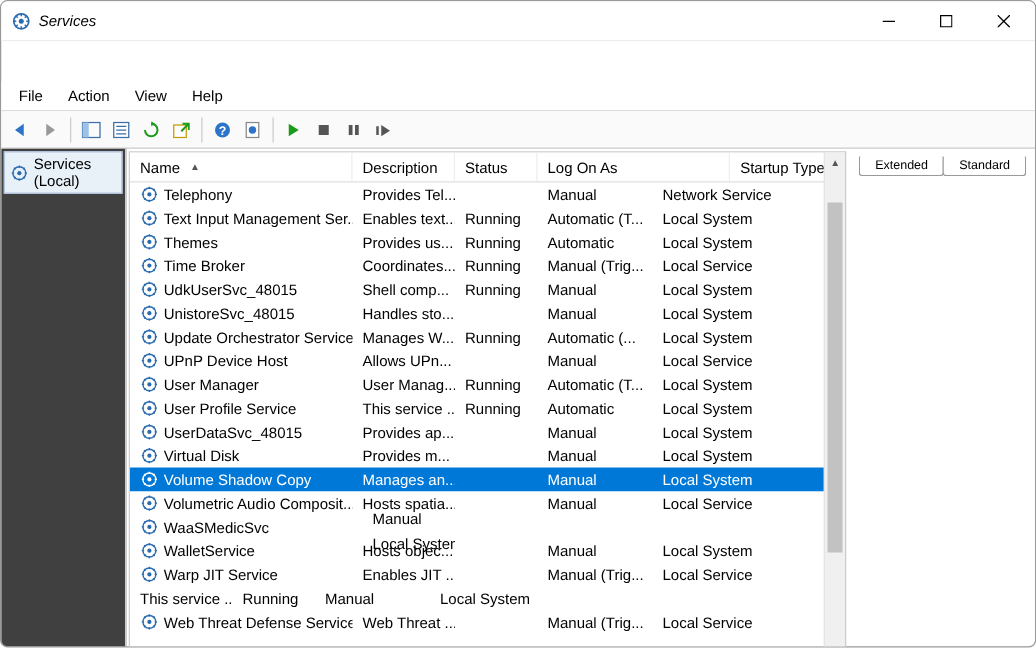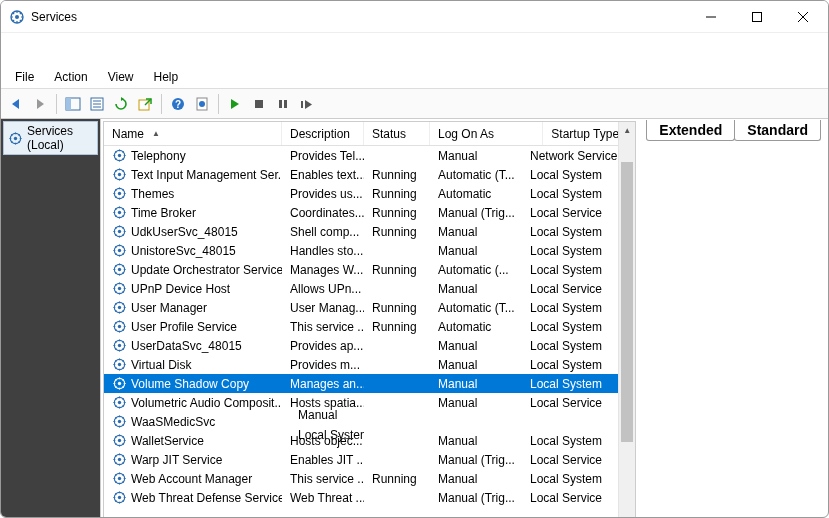--- a/index.html
+++ b/index.html
@@ -1,17 +1,17 @@
 <!DOCTYPE html>
 <html><head>
 <meta charset="utf-8">
 <style>
   * { box-sizing: border-box; margin: 0; padding: 0; }
   body { font-family: "Segoe UI", Tahoma, sans-serif; font-size: 12px; background: #fff; width: 829px; height: 518px; overflow: hidden; border: 1px solid #999; border-radius: 6px; }
-  .titlebar { height: 32px; display: flex; align-items: center; padding: 0 2px 0 8px; background: #fff; border-bottom: 1px solid #eee; }
+  .titlebar { height: 32px; display: flex; align-items: center; padding: 0 2px 0 8px; background: #fff; border-bottom: 1px solid #eee; font-style: italic; }
   .title-icon { width: 16px; height: 16px; margin-right: 6px; }
   .title-text { flex: 1; font-size: 12px; color: #000; }
   .win-btn { width: 46px; height: 30px; display: flex; align-items: center; justify-content: center; }
   .menubar { display: flex; height: 24px; align-items: center; padding: 0 4px; border-bottom: 1px solid #ddd; background: #fff; margin-top: 32px; }
   .menu-item { padding: 2px 10px; cursor: default; }
   .toolbar { display: flex; align-items: center; height: 30px; padding: 2px 4px; border-bottom: 1px solid #ccc; background: #fafafa; gap: 2px; }
   .toolbar .tb-sep { width:1px; height:20px; background:#ccc; margin: 0 3px;}
   .tb-btn { width:22px; height:22px; display:flex; align-items:center; justify-content:center; border:1px solid transparent; }
   .content { display:flex; height: calc(100% - 32px - 24px - 30px); }
   .left-pane { width:100px; border-right:1px solid #ccc; background:#404040; padding:2px; }
@@ -20,21 +20,21 @@
   .list-container { flex:1; overflow:hidden; border:1px solid #ccc; margin:2px 2px 0 2px; background:#fff; position:relative; }
   .list-header { display:flex; height:24px; border-bottom:1px solid #e0e0e0; background:#fff; font-size:12px; position:sticky; top:0;}
   .col { padding:3px 8px; border-right:1px solid #eee; display:flex; align-items:center; gap:4px; overflow:hidden; white-space:nowrap; text-overflow:ellipsis;}
   .col-name{width:178px;} .col-desc{width:82px;} .col-status{width:66px;} .col-startup{width:92px;} .col-logon{flex:1;}
   .rows { overflow-y:auto; height: calc(100% - 24px);}
   .row { display:flex; height:19px; align-items:center; font-size:12px; cursor:default;}
   .row.selected { background:#0078d7; color:#fff;}
   .row .col{border-right:none;}
   .gearicon{width:15px;height:15px;flex-shrink:0;}
   .tabs-bar { height:22px; display:flex; align-items:flex-end; padding:0 6px; border-top:0; margin:0 2px 2px 2px;}
-  .tab { padding:2px 12px; font-size:14px; border:1px solid #999; border-top:none; background:#fff; margin-right:-1px; cursor:default; border-radius:0 0 3px 3px;font-weight:bold;}
+  .tab { padding:2px 12px; font-size:10px; border:1px solid #999; border-top:none; background:#fff; margin-right:-1px; cursor:default; border-radius:0 0 3px 3px;}
   .tab.active { background:#fff; border-top:none; }
   .sort-arrow {font-size:8px;color:#555;margin-left:4px;}
   svg { display:block; }
   .scrollbar-space{position:absolute;right:0;top:0;bottom:0;width:17px;background:#f0f0f0;border-left:1px solid #e4e4e4;}
   .scroll-thumb{position:absolute;left:2px;right:2px;top:40px;height:280px;background:#c2c2c2;border-radius:0;}
   .scroll-btn{position:absolute;left:0;right:0;height:17px;display:flex;align-items:center;justify-content:center;font-size:8px;color:#555;}
   .scroll-btn.up{top:0;} .scroll-btn.down{bottom:0;}
 </style>
 </head>
 <body>
@@ -445,30 +445,20 @@
                 </svg>
               </span>
               <span>Warp JIT Service</span>
             </div>
             <div class="col col-desc">Enables JIT ...</div>
             <div class="col col-status"></div>
             <div class="col col-startup">Manual (Trig...</div>
             <div class="col col-logon">Local Service</div>
           </div>
           <div class="row">
-            <div class="col col-name">
-              <span class="gearicon">
-                <svg viewBox="0 0 16 16">
-                  <circle cx="8" cy="8" r="5.5" fill="none" stroke="#2b6cb0" stroke-width="1.2"></circle>
-                  <circle cx="8" cy="8" r="1.8" fill="#2b6cb0"></circle>
-                  <path d="M8 1.5v2M8 12.5v2M1.5 8h2M12.5 8h2M3.5 3.5l1.3 1.3M11.2 11.2l1.3 1.3M3.5 12.5l1.3-1.3M11.2 4.8l1.3-1.3" stroke="#2b6cb0" stroke-width="1.2"></path>
-                </svg>
-              </span>
-              <span>Web Account Manager</span>
-            </div>
             <div class="col col-desc">This service ...</div>
             <div class="col col-status">Running</div>
             <div class="col col-startup">Manual</div>
             <div class="col col-logon">Local System</div>
           </div>
           <div class="row">
             <div class="col col-name">
               <span class="gearicon">
                 <svg viewBox="0 0 16 16">
                   <circle cx="8" cy="8" r="5.5" fill="none" stroke="#2b6cb0" stroke-width="1.2"></circle>

